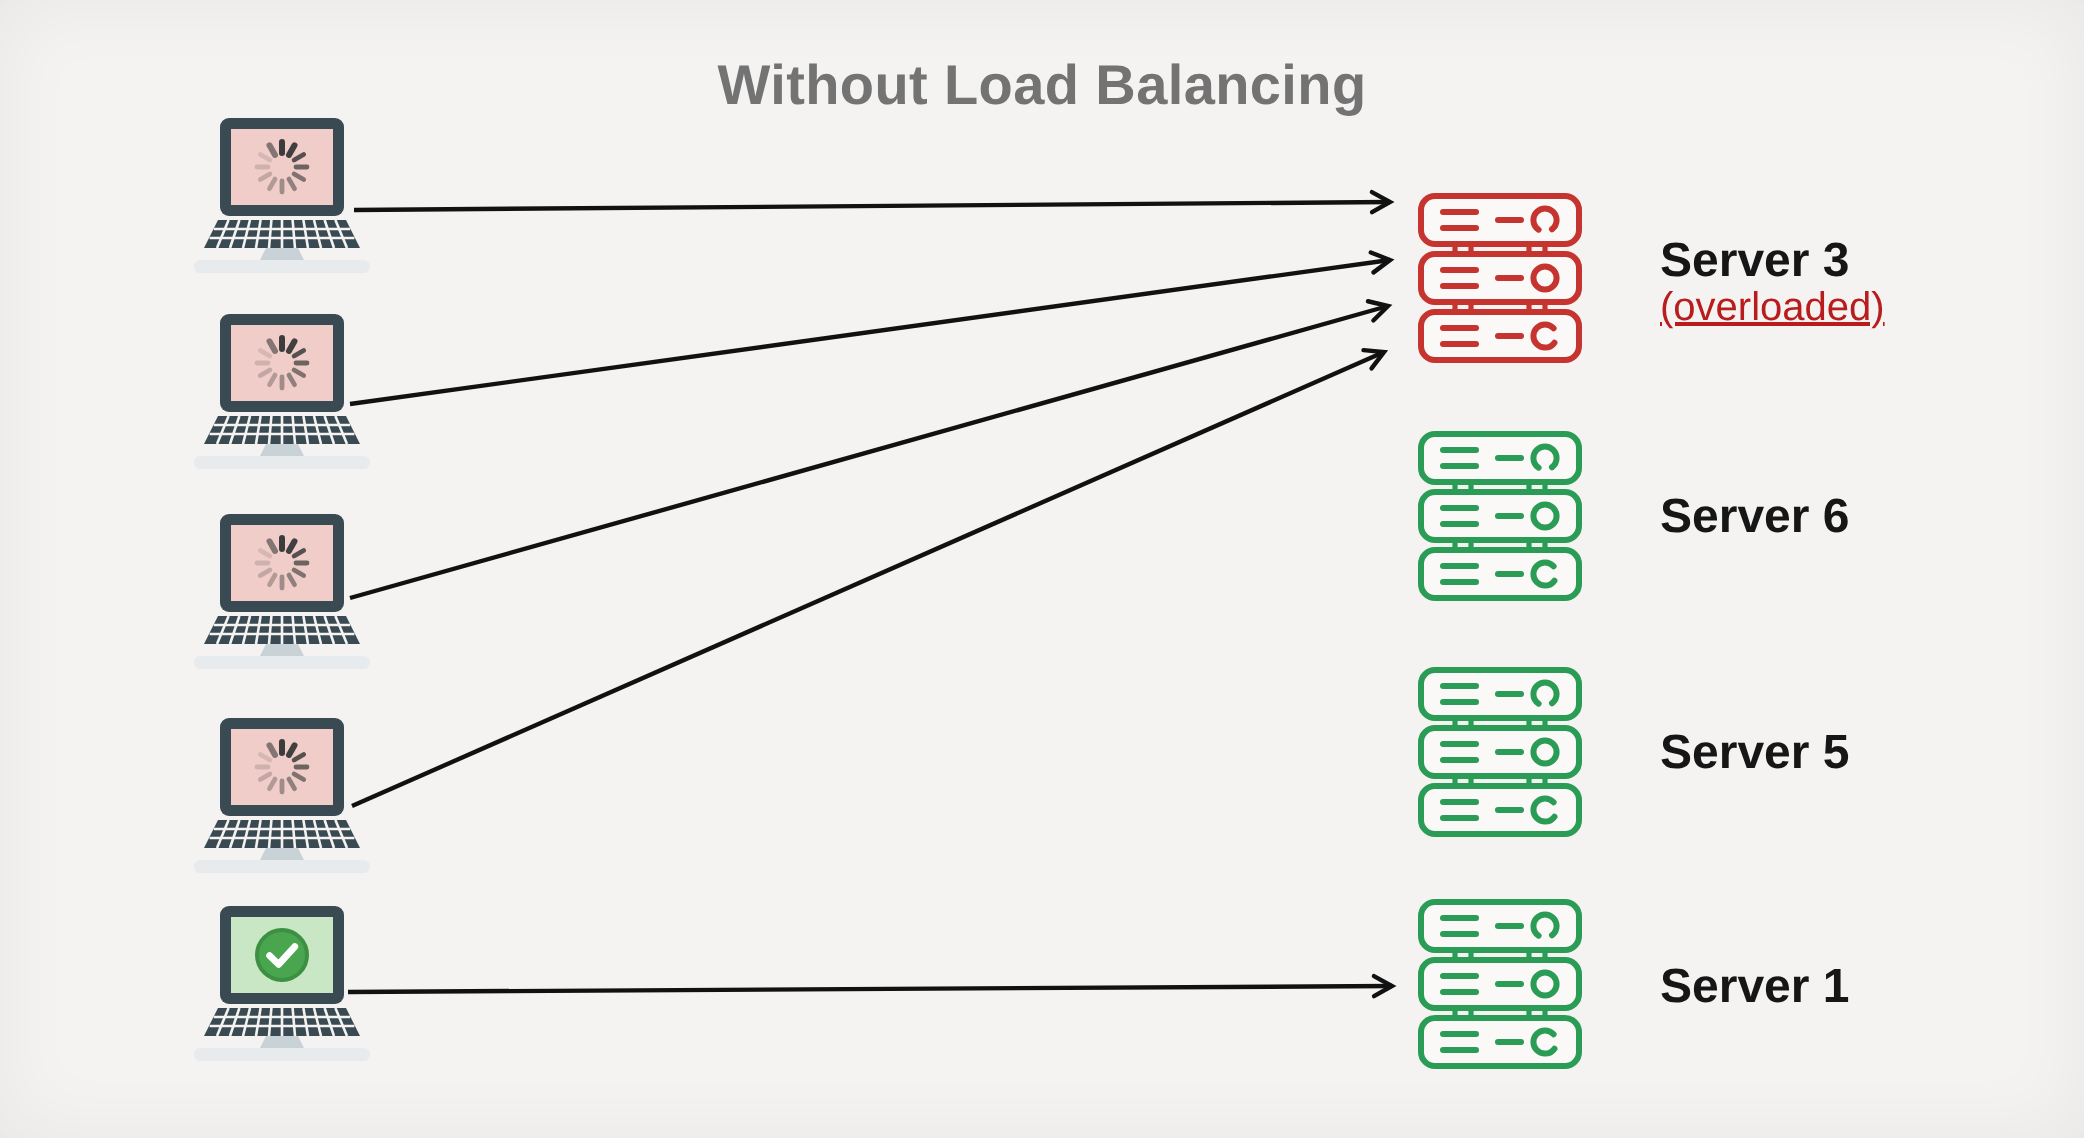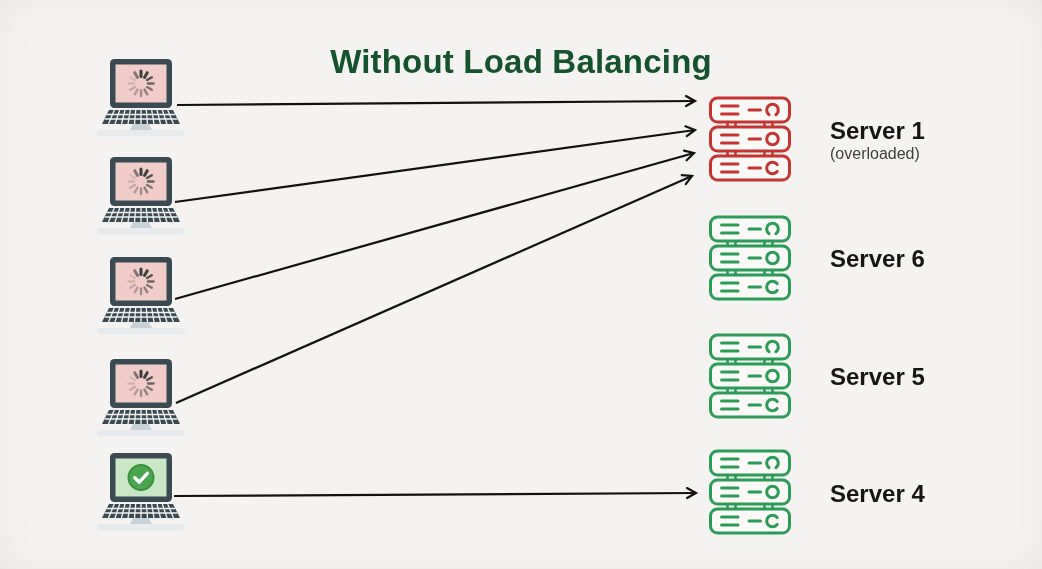--- a/index.html
+++ b/index.html
@@ -4,33 +4,33 @@
 <style>
   html,body{margin:0;padding:0;background:#e9e9e7;}
   .canvas{
     position:relative;width:1042px;height:569px;margin:0 auto;
     background:#f4f3f1;overflow:hidden;
     font-family:"Liberation Sans","DejaVu Sans",sans-serif;
     box-shadow:inset 0 0 40px rgba(0,0,0,0.05);
     border-radius:6px;
   }
   .title{
-    position:absolute;top:43px;left:0;width:100%;
-    text-align:center;font-size:33px;font-weight:700;color:#14532d;
+    position:absolute;top:27px;left:0;width:100%;
+    text-align:center;font-size:28px;font-weight:700;color:#737373;
     letter-spacing:.2px;
   }
   .client{position:absolute;left:95px;width:92px;height:80px;}
   .client svg{display:block;width:92px;height:80px;}
   .server-icon{position:absolute;left:708px;width:84px;height:88px;}
   .server-icon svg{display:block;width:84px;height:88px;}
   .server-red{color:#c5342e;}
   .server-green{color:#2a9c56;}
   .server-label{position:absolute;left:830px;width:200px;color:#161616;}
   .server-label .name{font-size:24px;font-weight:700;line-height:26px;}
-  .server-label .note{font-size:16px;font-weight:400;line-height:20px;color:#404040;}
+  .server-label .note{font-size:20px;font-weight:400;line-height:20px;color:#b91c1c;text-decoration:underline;}
   .arrow-layer{position:absolute;top:0;left:0;width:1042px;height:569px;pointer-events:none;}
   .defs{position:absolute;width:0;height:0;overflow:hidden;}
 </style>
 </head>
 <body>
 
 <svg class="defs" aria-hidden="true">
   <defs>
     <g id="kbd-base">
       <path d="M14,52 L78,52 L85,66 L7,66 Z" fill="#3a4a52"></path>
@@ -171,26 +171,26 @@
         <use href="#server-rack"></use>
       </svg>
   </div>
   <div class="server-icon server-green" style="top:448px">
     <svg>
         <use href="#server-rack"></use>
       </svg>
   </div>
 
   <div class="server-label" style="top:118px">
-    <div class="name">Server 1</div>
+    <div class="name">Server 3</div>
     <div class="note">(overloaded)</div>
   </div>
   <div class="server-label" style="top:246px">
     <div class="name">Server 6</div>
   </div>
   <div class="server-label" style="top:364px">
     <div class="name">Server 5</div>
   </div>
   <div class="server-label" style="top:481px">
-    <div class="name">Server 4</div>
+    <div class="name">Server 1</div>
   </div>
 
 </div>
 
 </body></html>

